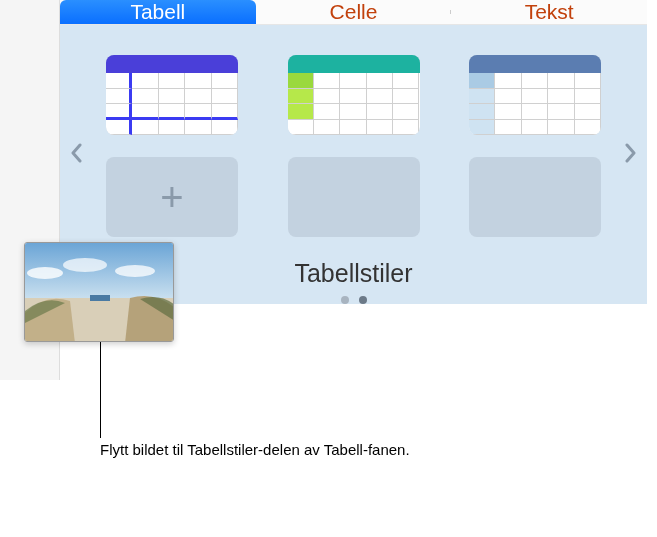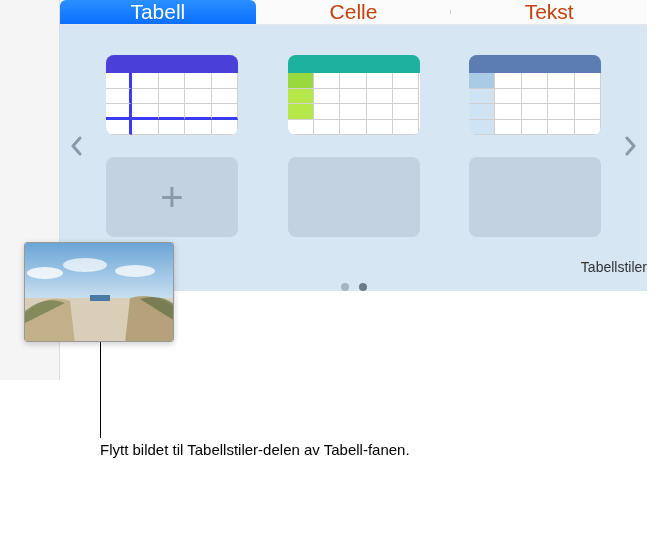--- a/index.html
+++ b/index.html
@@ -142,22 +142,22 @@
     
     .v2 .tbl-header { background: #1db2a0; }
     .v2 .cell.c1 { background: #b6e84a; }
     .v2 .cell.c1.r1 { background: #9ad93d; }
     .v2 .cell.c1.r4 { background: #fff; }
     
     .v3 .tbl-header { background: #5b7db1; }
     .v3 .cell.c1 { background: #cfe3f2; }
     .v3 .cell.c1.r1 { background: #aacbe4; }
     .styles-label {
-      text-align: right;
-      font-size: 14px;
+      text-align: center;
+      font-size: 25px;
       color: #333;
     }
     .page-dots {
       display: flex;
       justify-content: center;
       gap: 10px;
       margin-top: 8px;
     }
     .dot {
       width: 8px;

